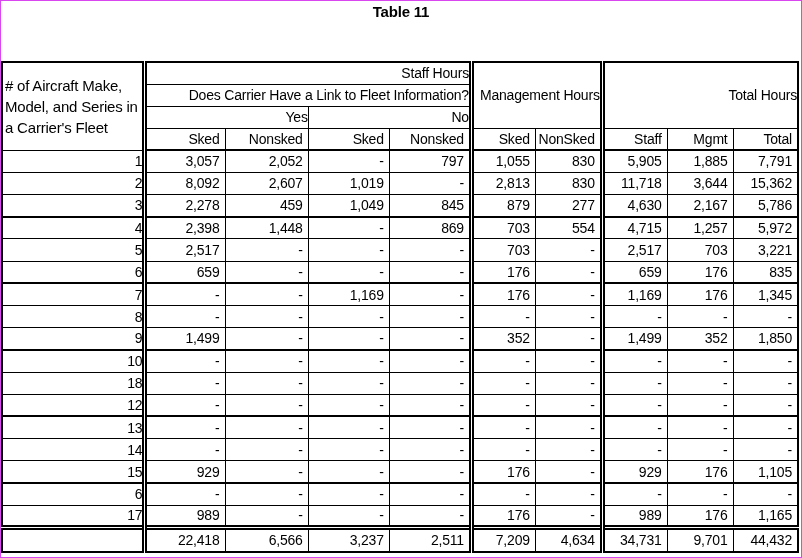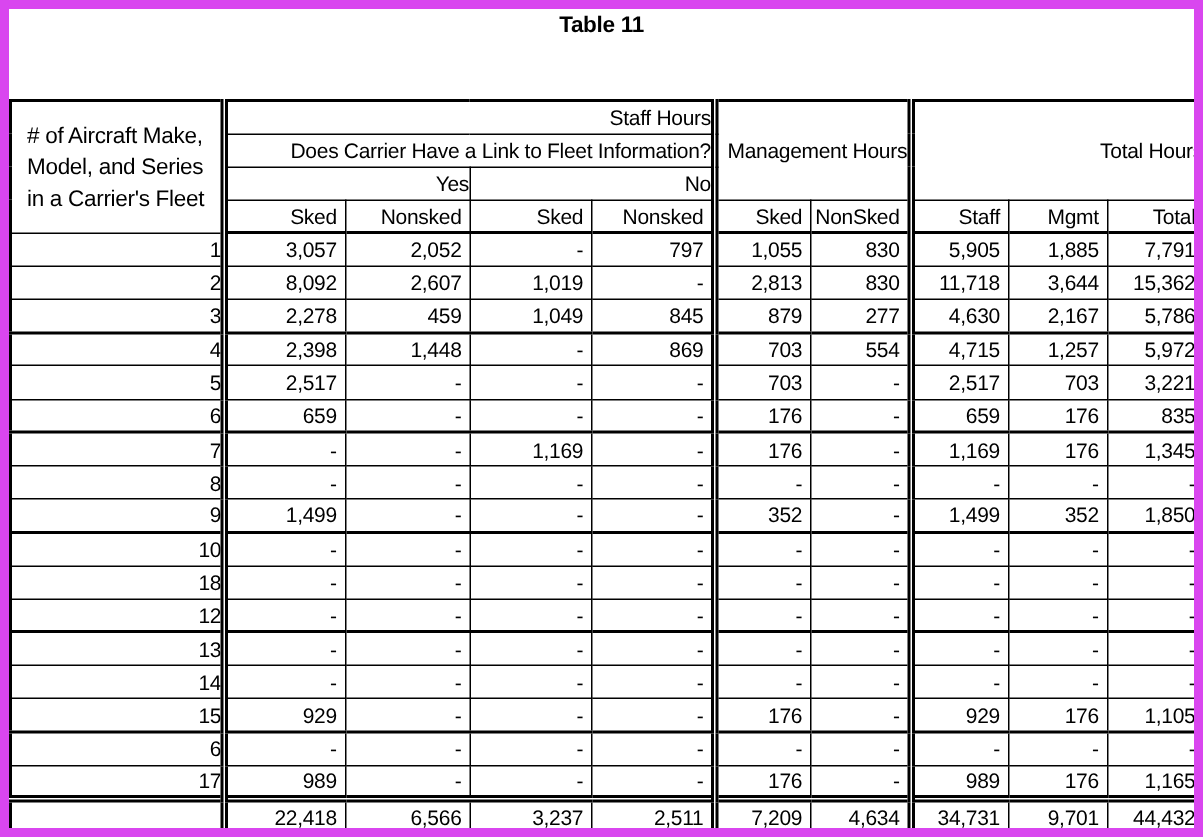--- a/index.html
+++ b/index.html
@@ -4,21 +4,21 @@
 <style>
   * { box-sizing: border-box; margin: 0; padding: 0; }
   html, body { background: #ffffff; }
   body {
     width: 802px; height: 558px;
     font-family: "Liberation Sans", sans-serif;
     color: #000;
   }
   .page {
     width: 802px; height: 558px;
-    border: 6px solid #d946ef;
+    border: 1px solid #d946ef;
     background: #ffffff;
     overflow: hidden;
   }
   .title-block {
     height: 60px;
     text-align: center;
     font-weight: bold;
     font-size: 15px;
     line-height: 20px;
     letter-spacing: -0.2px;
@@ -39,21 +39,21 @@
     overflow: hidden;
     white-space: nowrap;
   }
   thead th { height: 22px; }
   tbody td { height: 21px; }
   .c { text-align: right; white-space: normal; }
   .num { text-align: right; padding-right: 5px; }
   .rowhdr {
     text-align: left;
     vertical-align: middle;
-    padding-left: 10px;
+    padding-left: 2px;
     font-size: 15px;
     line-height: 21px;
     white-space: normal;
   }
   .hq { font-size: 14px; white-space: normal; }
   
   .dl { border-left: 5px double #000; }
   thead tr:last-child th { border-bottom: 2px solid #000; }
   .group-start td { border-top: 2px solid #000; }
   .totals td { border-top: 5px double #000; height: 23px; }

